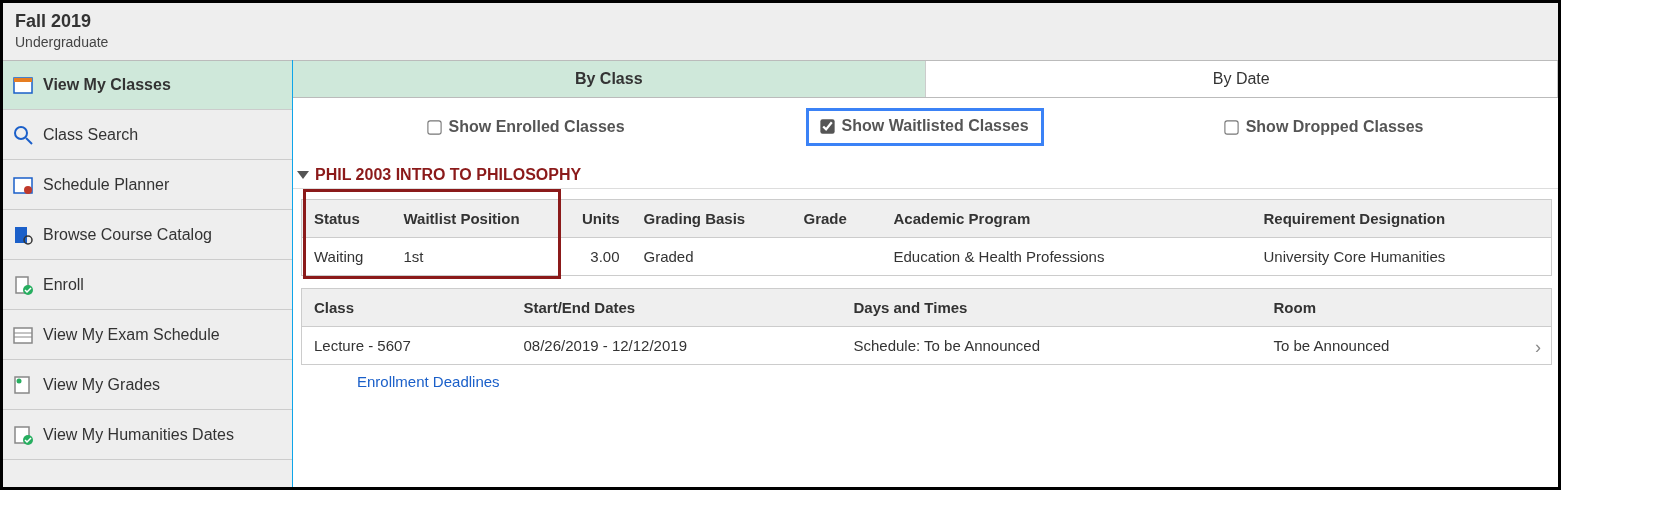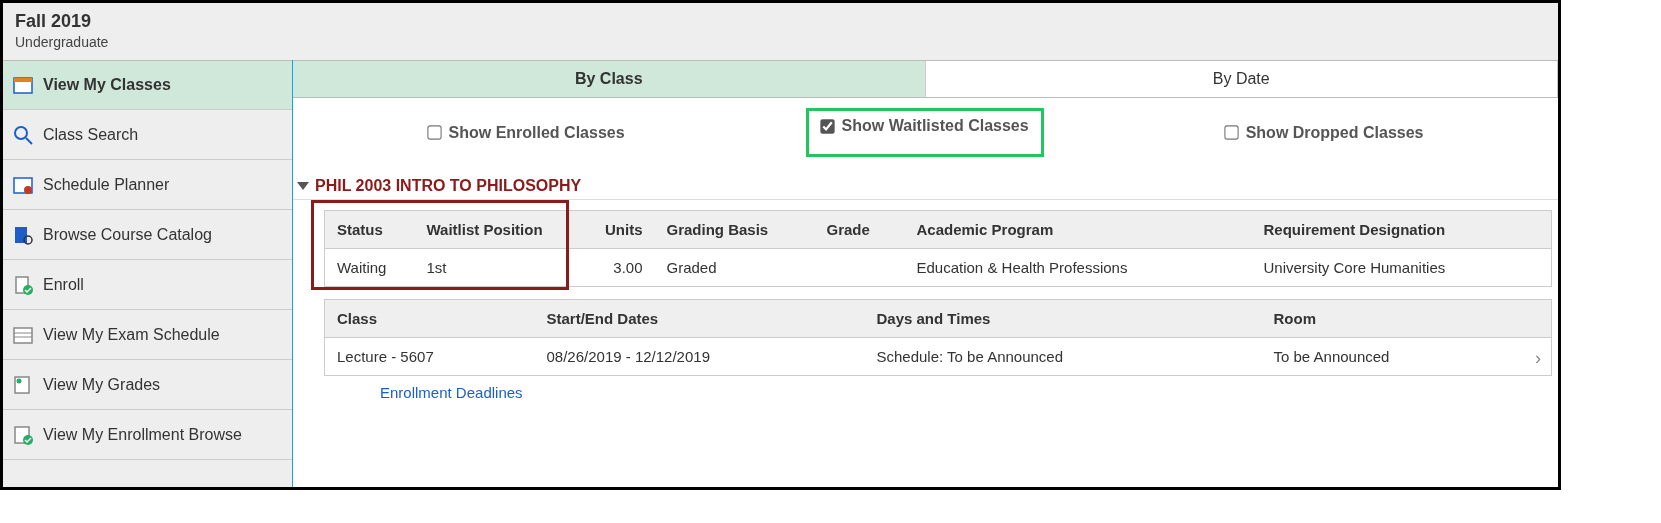--- a/index.html
+++ b/index.html
@@ -97,22 +97,22 @@
     color: #555;
     font-weight: bold;
   }
   .filter-item {
     display: flex;
     align-items: center;
     padding: 4px 8px;
   }
   .filter-item input { margin-right: 8px; transform: scale(1.1); accent-color:#555;}
   .highlight-box {
-    border: 3px solid #22c55e;
-    padding: 6px 12px 19px 12px;
+    border: 3px solid #3b82f6;
+    padding: 6px 12px 8px 12px;
   }
   .section-title-row {
     display: flex;
     align-items: center;
     padding: 6px 4px 4px 4px;
     border-bottom: 1px solid #ddd;
     margin: 4px 0 0 0;
   }
   .section-title-row .tri {
     width: 0; height: 0;
@@ -120,21 +120,21 @@
     border-right: 6px solid transparent;
     border-top: 8px solid #555;
     margin-right: 6px;
     cursor: pointer;
   }
   .section-title {
     color: #8b1a1a;
     font-weight: bold;
     font-size: 16px;
   }
-  .grid-wrap { padding: 10px 6px 0 23px; margin-left: 8px; }
+  .grid-wrap { padding: 10px 6px 0 8px; }
   .grid { width: 100%; border: 1px solid #ccc; border-collapse: collapse; }
   .grid th, .grid td {
     text-align: left;
     padding: 10px 12px;
     font-size: 15px;
     color: #333;
   }
   .grid th { background: #efefef; font-weight: bold; border-bottom: 1px solid #ccc; }
   .grid td { border-bottom: 1px solid #ccc; background: #fff; }
   .grid tr:last-child td { border-bottom: none; }
@@ -230,21 +230,21 @@
         <span>View My Grades</span>
       </div>
       <div class="nav-item">
         <span class="icon">
           <svg viewBox="0 0 20 20">
               <rect x="2" y="2" width="14" height="16" fill="#fff" stroke="#888" stroke-width="1.5"></rect>
               <circle cx="15" cy="15" r="5" fill="#27ae60"></circle>
               <path d="M12 15 l2 2 l4 -4" stroke="#fff" stroke-width="1.5" fill="none"></path>
             </svg>
         </span>
-        <span>View My Enrollment Browse</span>
+        <span>View My Humanities Dates</span>
       </div>
     </div>
 
     <div class="main">
       <div class="tabs">
         <div class="tab active">By Class</div>
         <div class="tab">By Date</div>
       </div>
 
       <div class="filter-row">

